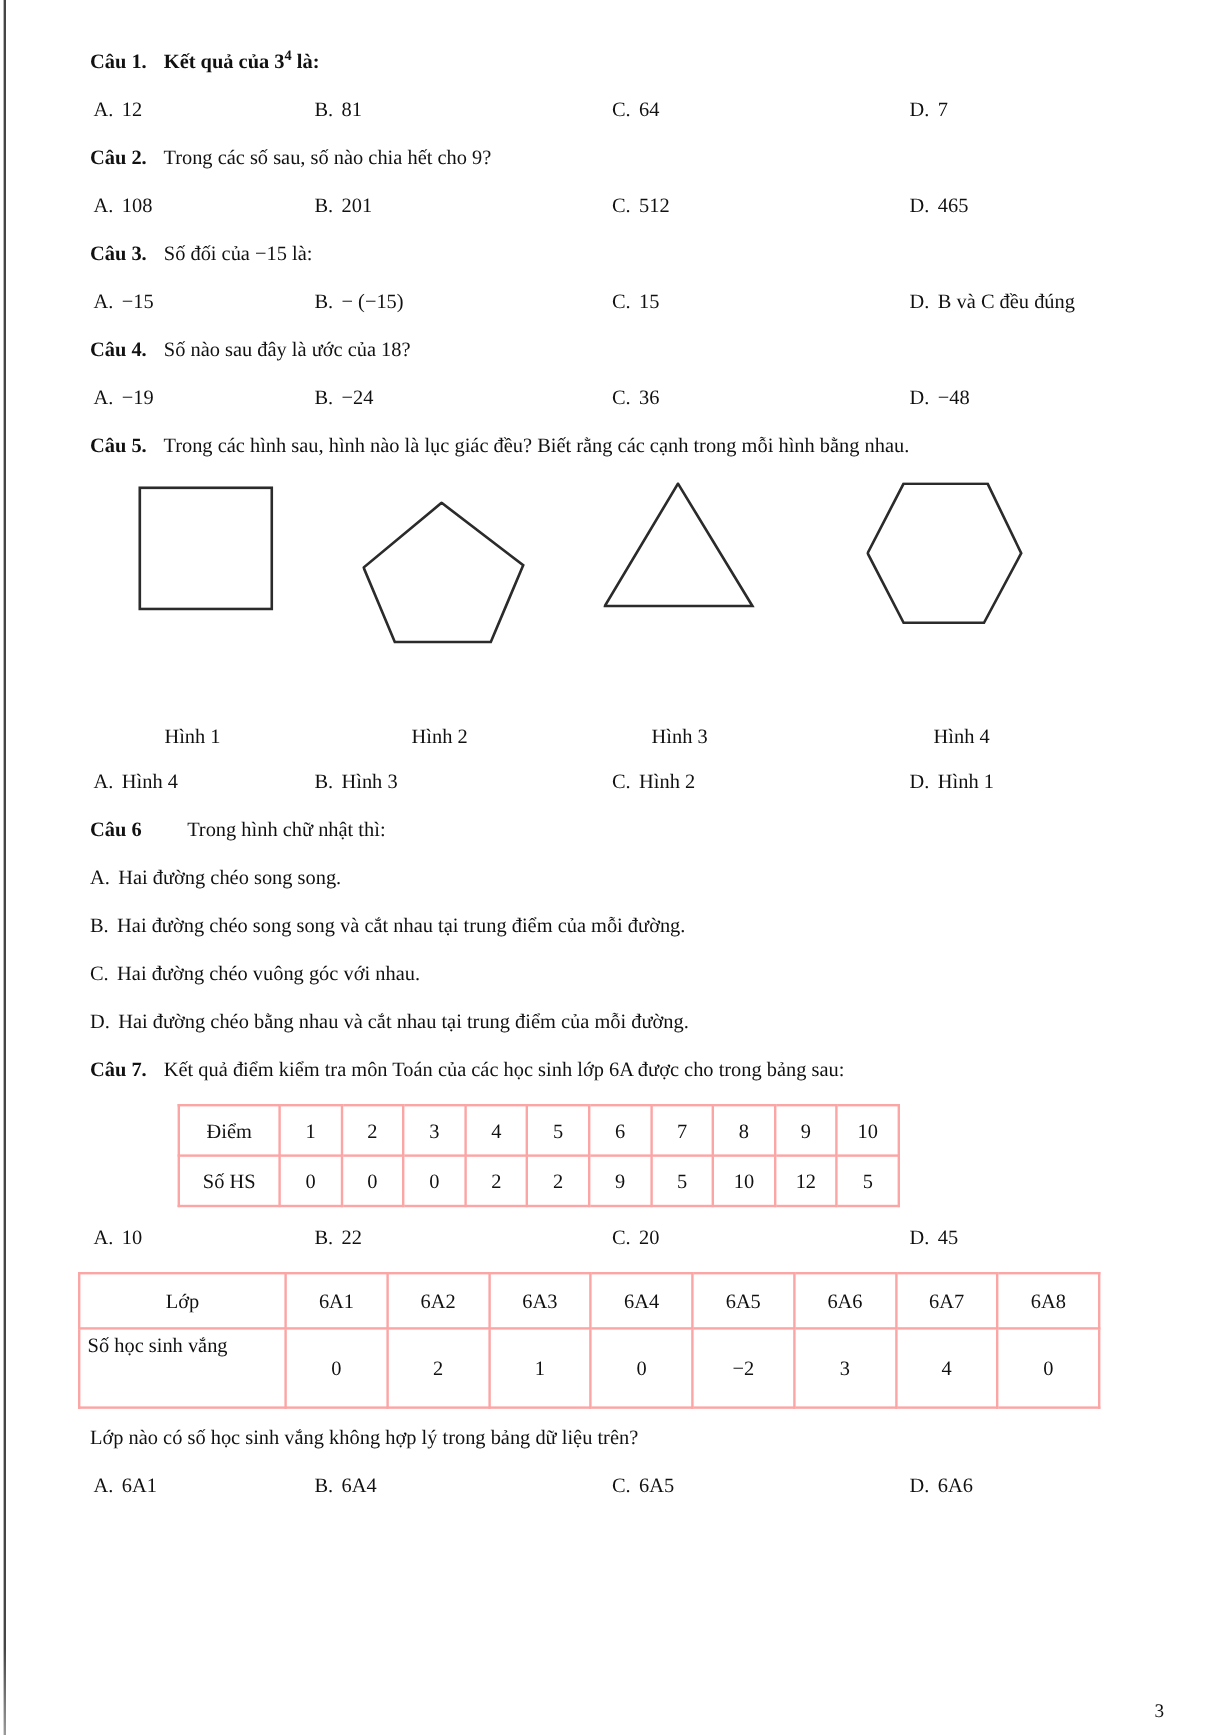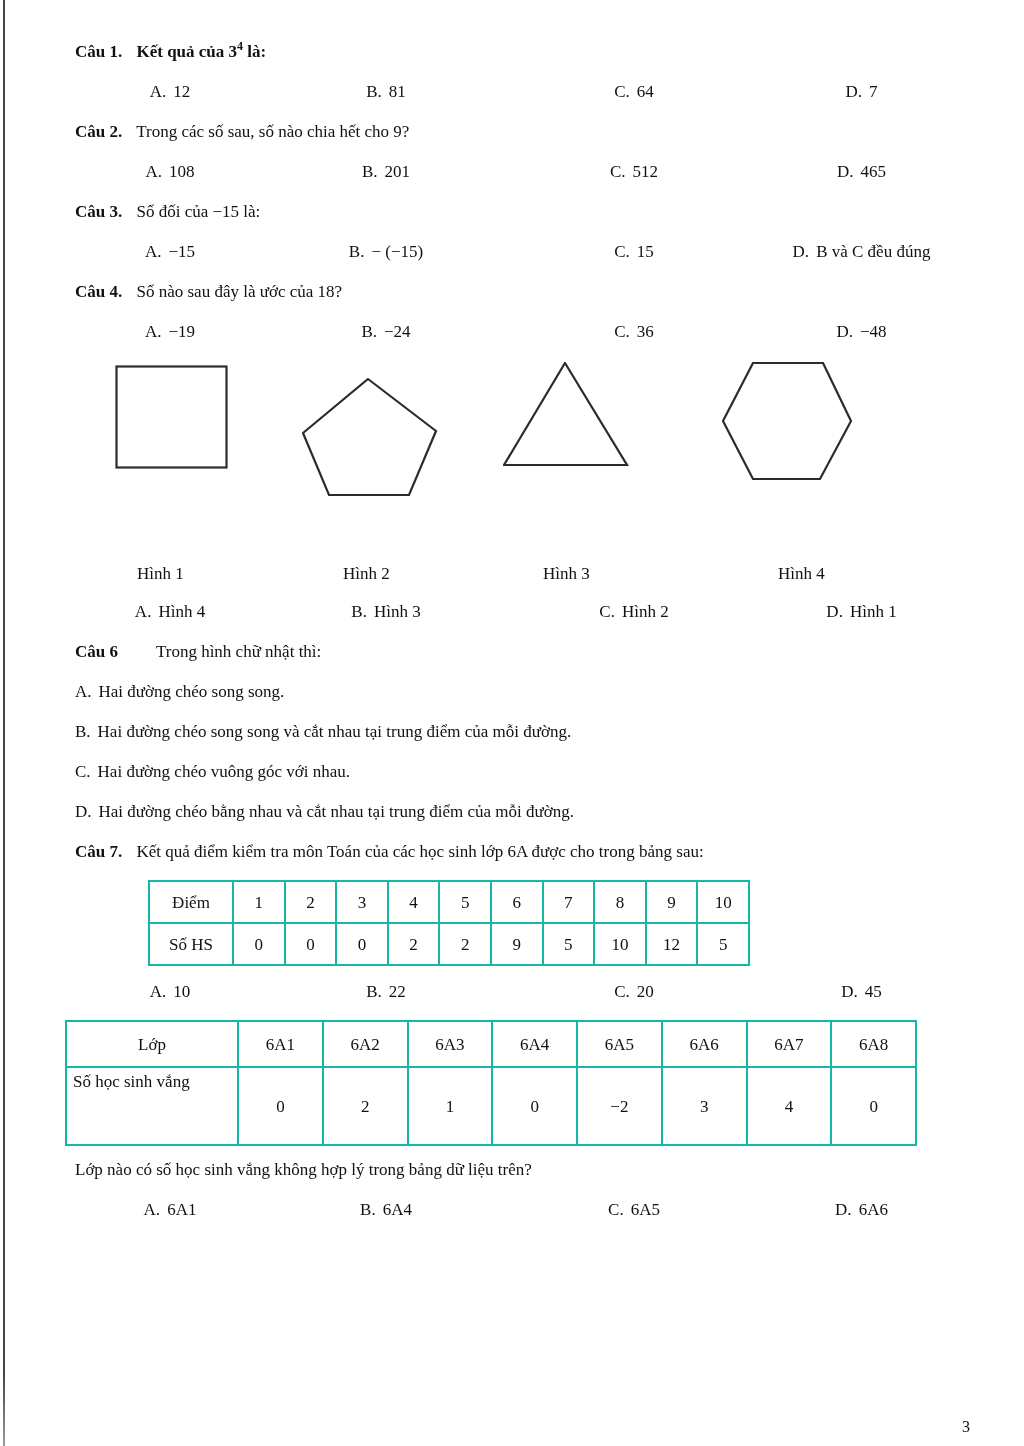--- a/index.html
+++ b/index.html
@@ -16,45 +16,45 @@
   .content {
     position:absolute; left:75px; top:40px; width:890px;
     font-size:17px; line-height:23px;
   }
   .line { margin-bottom:17px; min-height:23px; }
   .b { font-weight:bold; }
   .qlabel { font-weight:bold; margin-right:10px; }
   .qlabel-wide { font-weight:bold; margin-right:34px;font-family:Liberation Serif, serif; }
   .opts {
     display:grid; grid-template-columns:184px 248px 248px 1fr;
-    margin-bottom:17px; min-height:23px; padding-left:3px;text-align:center;
+    margin-bottom:17px; min-height:23px; padding-left:3px;
   }
   .ol { margin-right:7px; }
   sup { font-size:12px; line-height:0; }
 
   .figures { position:relative; height:150px; margin-top:6px; }
   .figures svg { position:absolute; display:block; }
   .fig-square   { left:40px;  top:5px;  }
   .fig-pentagon { left:227px; top:18px; }
   .fig-triangle { left:428px; top:2px;  }
   .fig-hexagon  { left:647px; top:2px;  }
   .fig-labels { position:relative; height:24px; margin-top:52px; margin-bottom:14px; }
   .fig-labels span { position:absolute; top:0; }
   .fl1 { left:62px; } .fl2 { left:268px; } .fl3 { left:468px; } .fl4 { left:703px; }
 
   table { border-collapse:collapse; table-layout:fixed; }
-  td { border:2px solid #14b8a6; text-align:center; vertical-align:middle;
+  td { border:2px solid #fca5a5; text-align:center; vertical-align:middle;
        font-size:17px; padding:0; }
   .scores-table { width:600px; margin:6px 0 14px 73px; }
   .scores-table td { height:40px; }
   .absence-table { width:850px; margin:8px 0 12px -10px; }
   .absence-table .r1 td { height:44px; }
   .absence-table .r2 td { height:62px; }
   .absence-table .rowlabel {
-    text-align:justify; vertical-align:top; padding:2px 8px 12px 6px;
+    text-align:justify; vertical-align:top; padding:2px 8px 0 6px;
   }
   .page-number { position:absolute; left:962px; top:1418px; font-size:16px; }
 </style>
 </head>
 <body>
 
 <div class="scan-line"></div>
 
 <div class="content">
 
@@ -96,20 +96,24 @@
     <span class="qlabel">Câu 4.</span>
     <span>Số nào sau đây là ước của 18?</span>
   </div>
   <div class="opts">
     <span><span class="ol">A.</span><span>−19</span></span>
     <span><span class="ol">B.</span><span>−24</span></span>
     <span><span class="ol">C.</span><span>36</span></span>
     <span><span class="ol">D.</span><span>−48</span></span>
   </div>
 
+  <div class="line">
+    <span class="qlabel">Câu 5.</span>
+    <span>Trong các hình sau, hình nào là lục giác đều? Biết rằng các cạnh trong mỗi hình bằng nhau.</span>
+  </div>
 
   <div class="figures">
     <svg class="fig-square" width="113" height="104" viewBox="0 0 113 104">
       <rect x="1.5" y="1.5" width="110" height="101" fill="none" stroke="#2b2b2b" stroke-width="2.2"></rect>
     </svg>
     <svg class="fig-pentagon" width="136" height="119" viewBox="0 0 136 119">
       <polygon points="66,1 134,53 107,117 27,117 1,55" fill="none" stroke="#2b2b2b" stroke-width="2.2"></polygon>
     </svg>
     <svg class="fig-triangle" width="126" height="105" viewBox="0 0 126 105">
       <polygon points="62,1 124,103 1,103" fill="none" stroke="#2b2b2b" stroke-width="2.2"></polygon>

